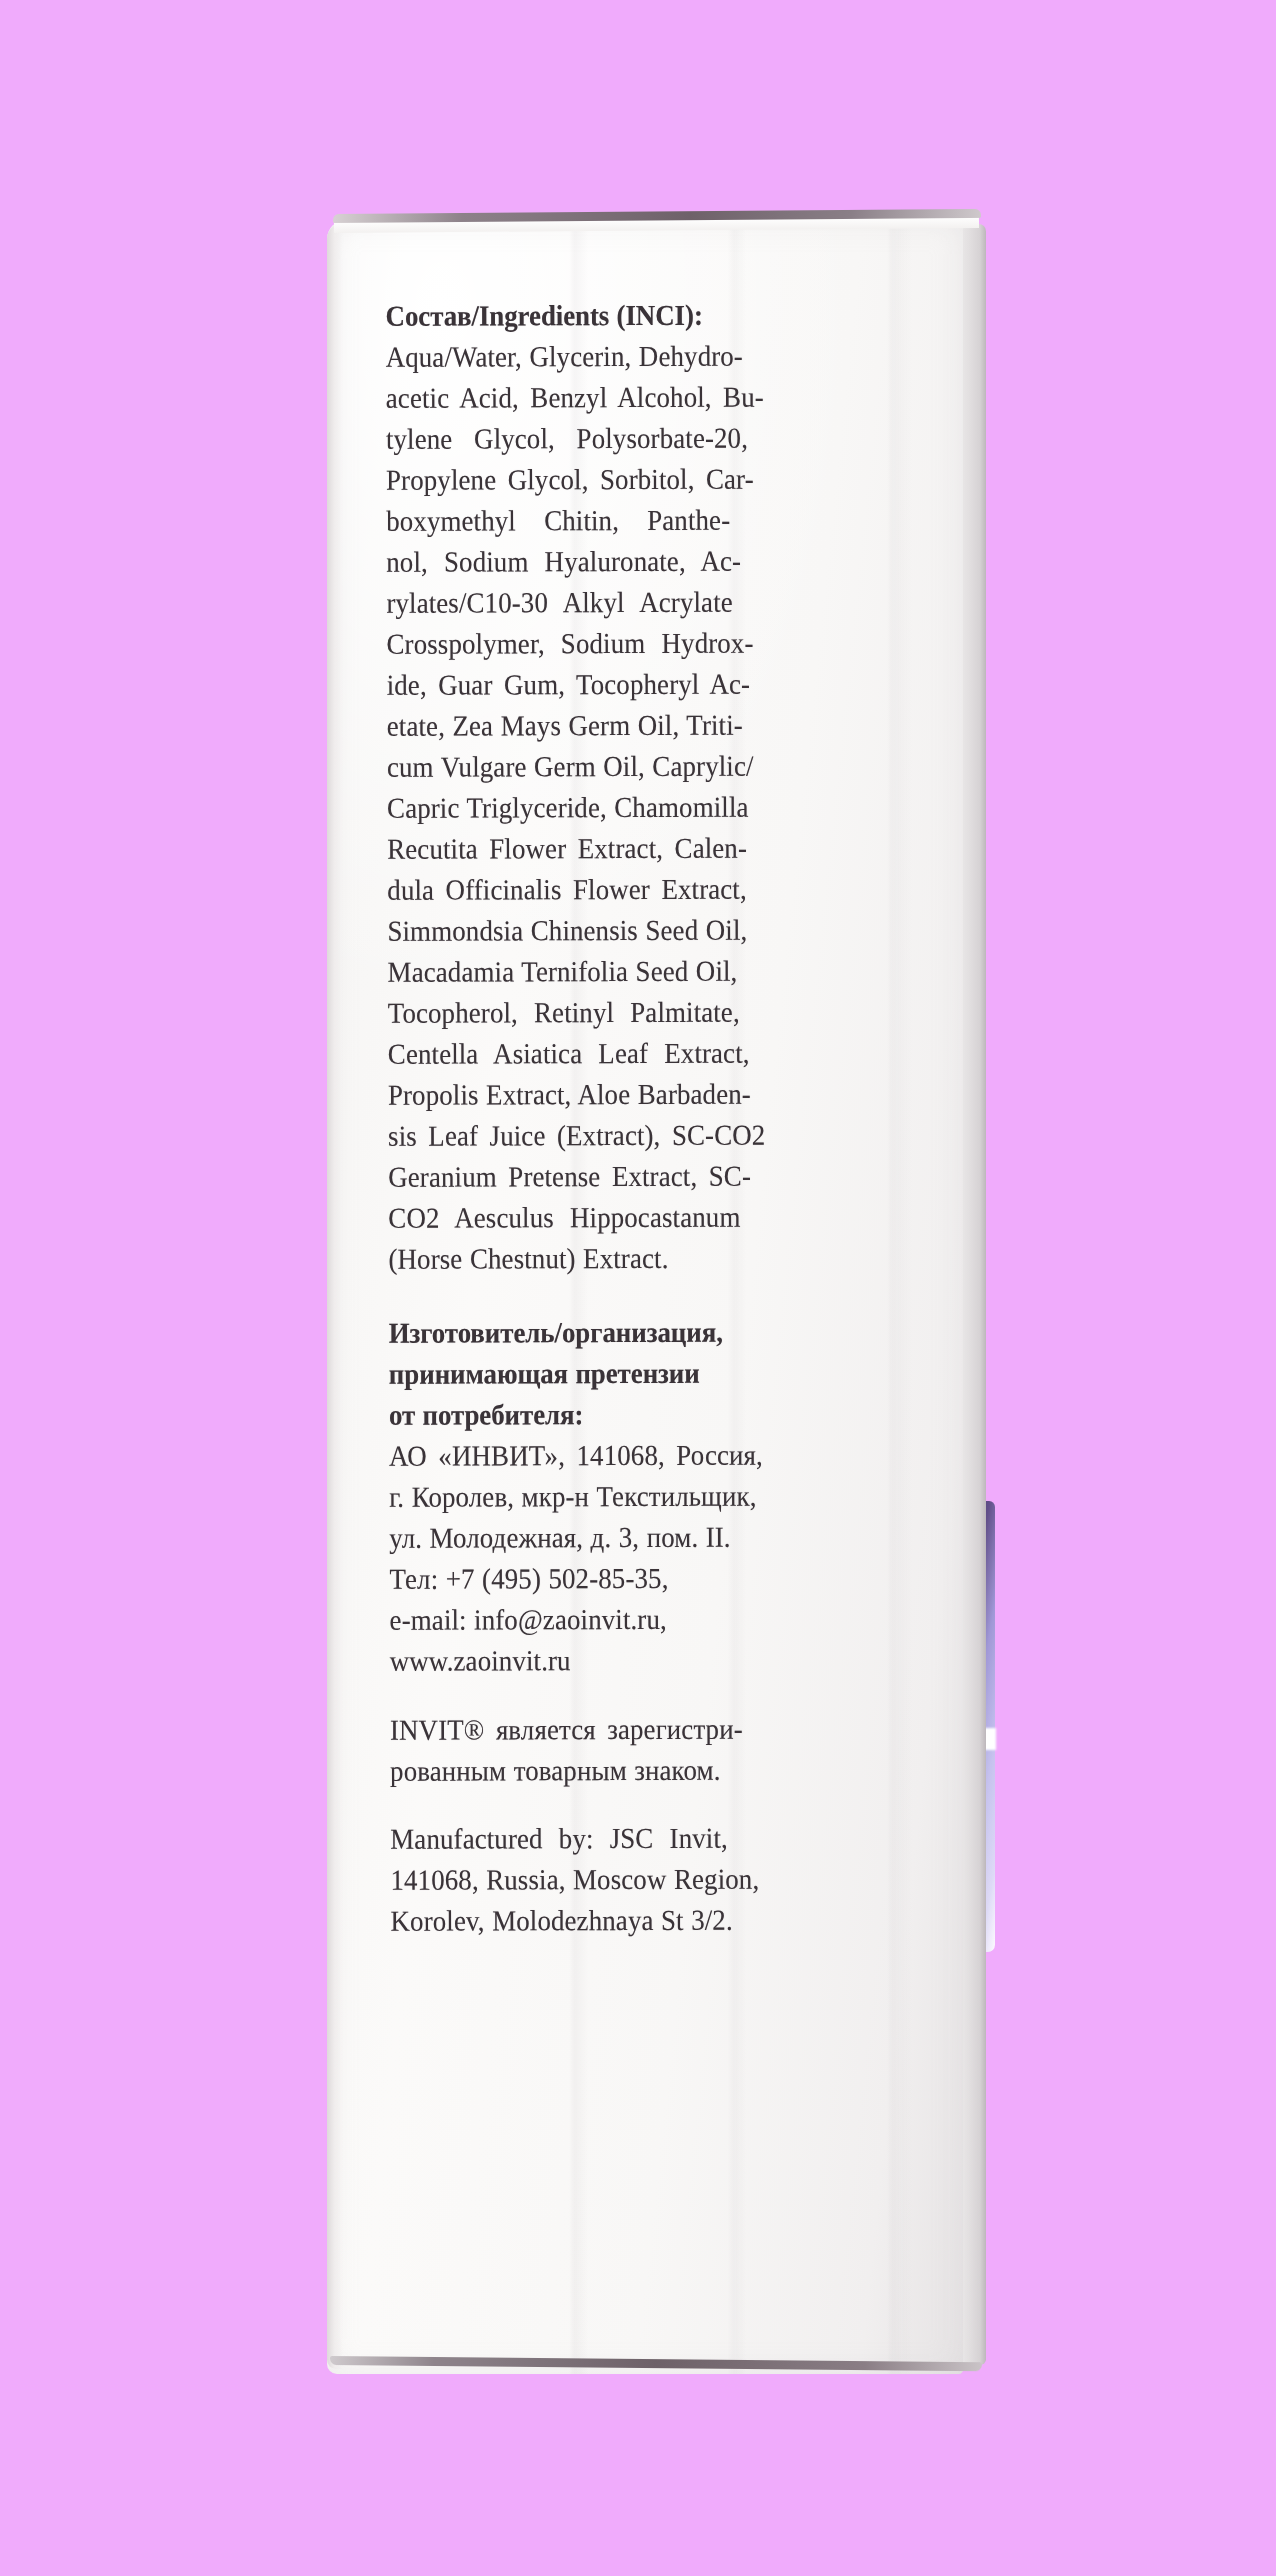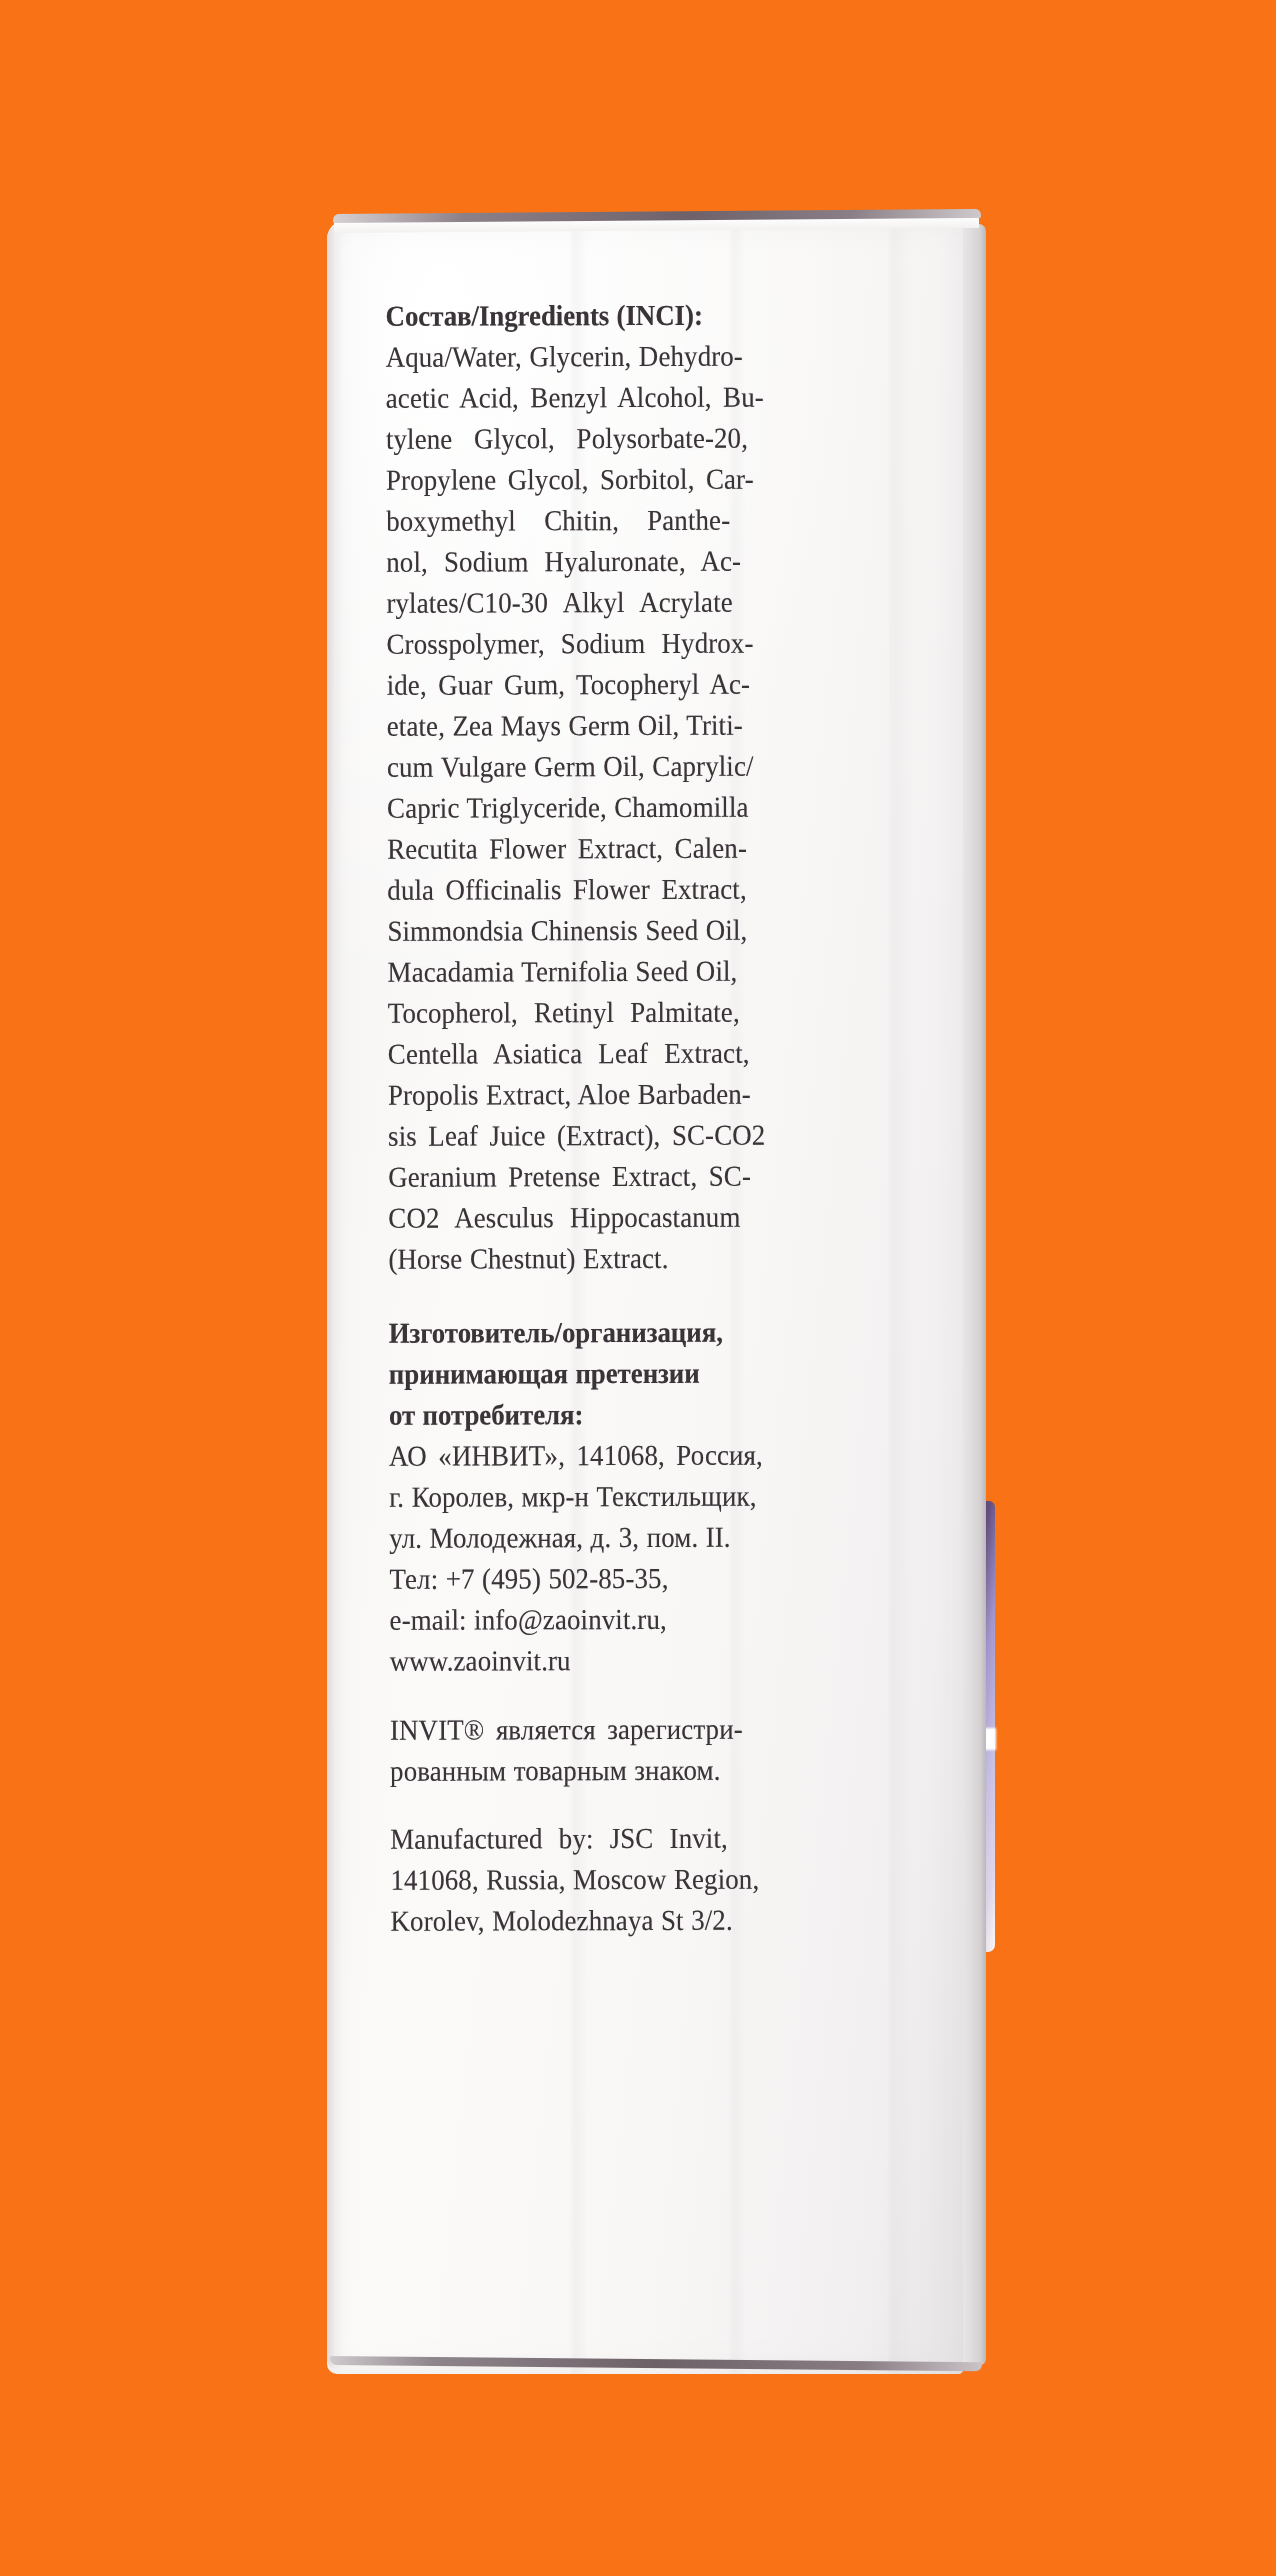--- a/index.html
+++ b/index.html
@@ -12,21 +12,21 @@
     height: 2576px;
     position: relative;
     overflow: hidden;
     font-family: "Liberation Serif", "DejaVu Serif", serif;
   }
 
   
   #photo-stage {
     position: absolute;
     inset: 0;
-    background: #f97316;
+    background: #f0abfc;
     padding-left: 8px;
   }
 
   
   #rear-panel {
     position: absolute;
     left: 976px;
     top: 1501px;
     width: 19px;
     height: 451px;

